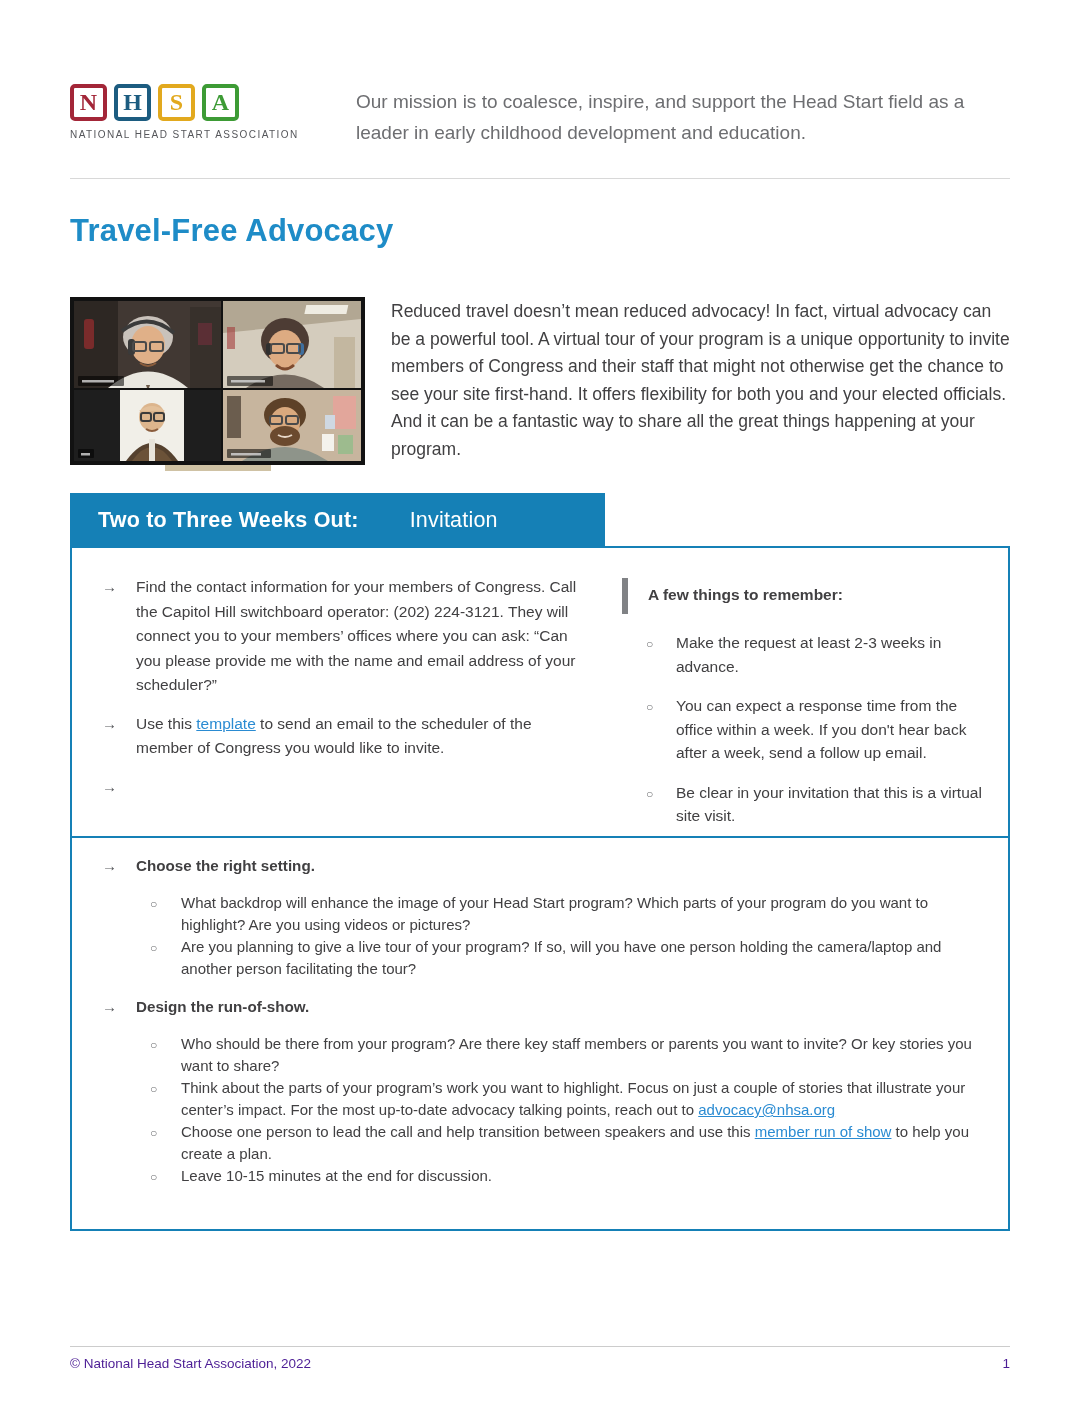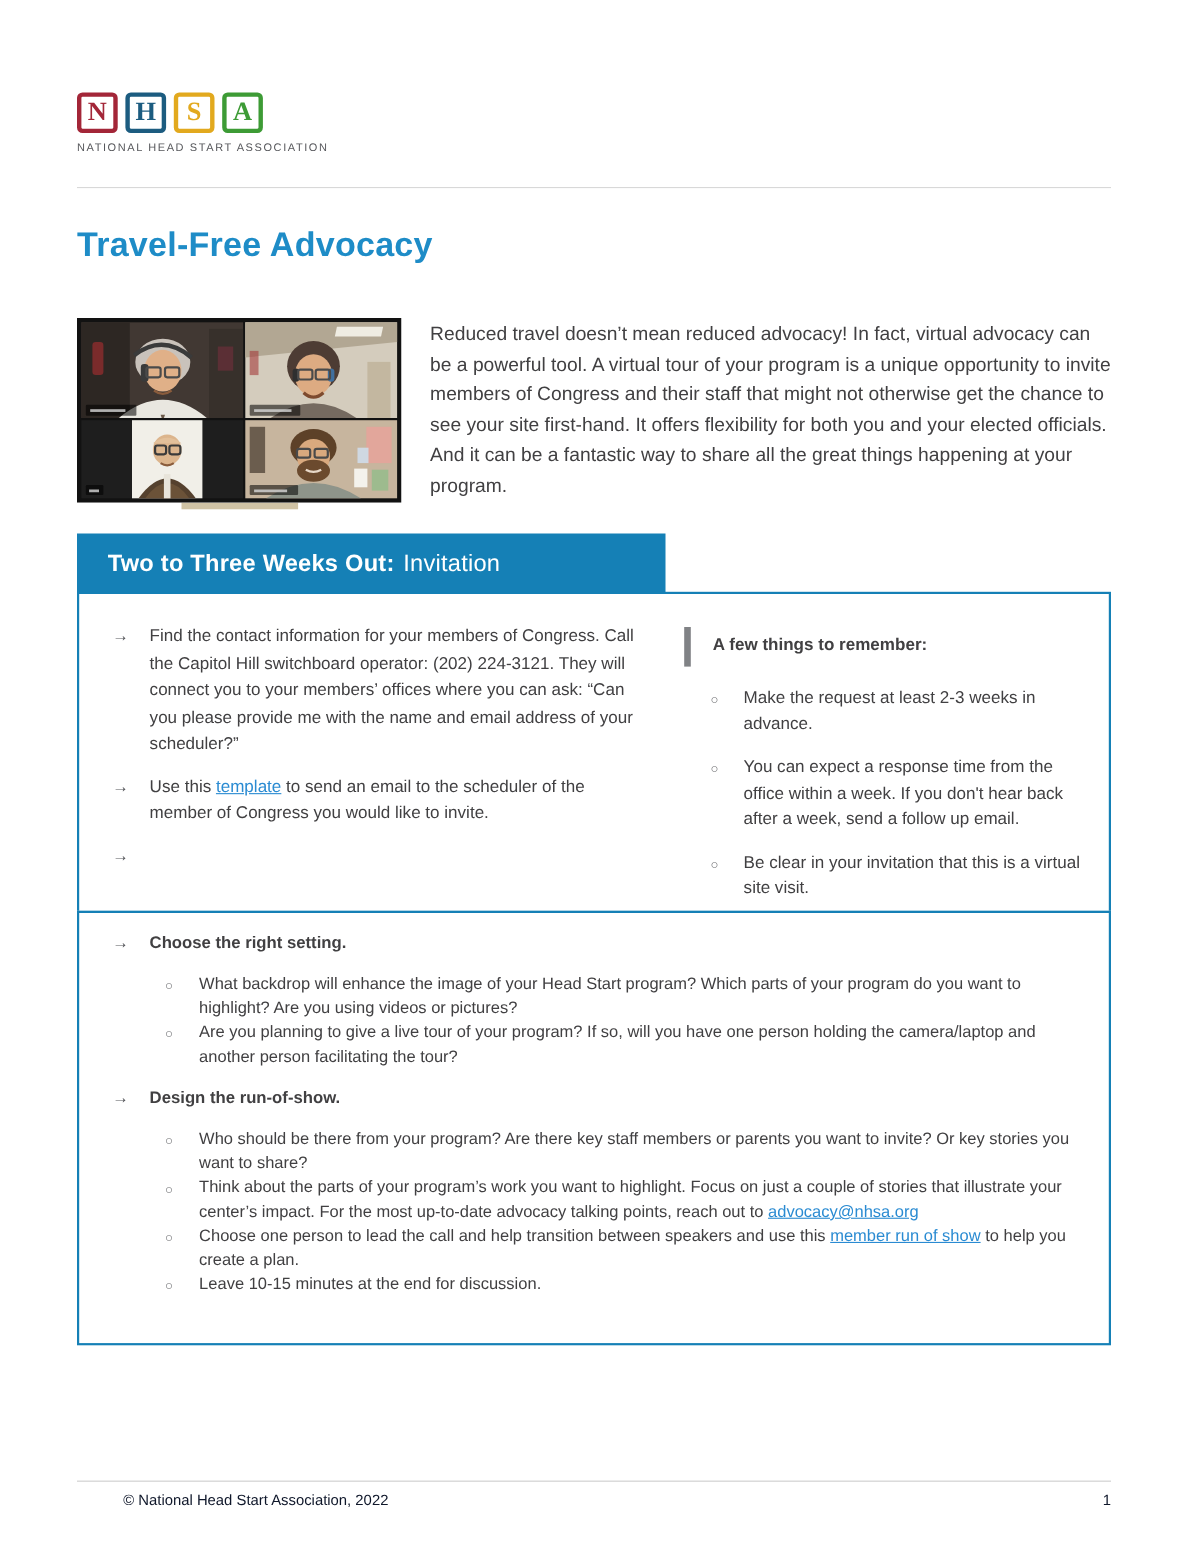--- a/index.html
+++ b/index.html
@@ -29,21 +29,21 @@
 
   
   .media-row { display:flex; margin-top:48px; }
   .photo-col { flex:none; width:295px; }
   .photo-frame { width:295px; height:168px; display:block; }
   .taskbar-sliver { width:106px; height:6px; background:#cfc2a4; margin-left:95px; }
   .intro { margin-left:26px; width:619px; font-size:17.5px; line-height:27.5px; color:#414042; padding-top:1px; }
 
   
   .banner { height:55px; background:#1580b6; color:#fff; display:flex; align-items:center;
-    padding-left:28px; position:relative; z-index:2; font-size:21.5px; letter-spacing:.2px; }
+    padding-left:28px; position:relative; z-index:2; font-size:21.5px; letter-spacing:.2px;gap:43px; }
   .banner b { font-weight:700; margin-right:8px; }
   .banner-1 { width:535px; margin-top:22px; }
   .banner-2 { width:538px; margin-top:37px; }
   .sec-box { border:2px solid #1580b6; margin-top:-2px; position:relative; z-index:1; background:#fff; }
 
   
   .box-1 { height:292px; display:flex; }
   .col-left { width:550px; flex:none; padding:27px 40px 0 30px; }
   .bullet { display:flex; margin-bottom:14px; font-size:15.5px; line-height:24.5px; color:#414042; }
   .arrow { width:34px; flex:none; color:#55565a; font-weight:700; font-size:15px; }
@@ -62,37 +62,38 @@
   .sub-item { display:flex; margin-bottom:0; }
   .sub-item .circle { width:31px; padding-top:1px; }
   .group-2 { margin-top:16px; }
 
   a.doc-link { color:#2a8bd2; text-decoration:underline; cursor:pointer; }
 
   
   .footer { position:absolute; left:70px; right:78px; top:1346px; }
   .footer-divider { border:none; border-top:1px solid #cccccc; }
   .footer-row { display:flex; justify-content:space-between; margin-top:9px;
-    font-size:13.5px; color:#0f172a;margin-left:42px; }
+    font-size:13.5px; color:#4c1d95; }
 </style>
 </head>
 <body>
 
 <div class="content">
 
   <div class="header-row">
     <div class="logo-wrap">
       <div class="logo-blocks">
         <div class="logo-block lb-n">N</div>
         <div class="logo-block lb-h">H</div>
         <div class="logo-block lb-s">S</div>
         <div class="logo-block lb-a">A</div>
       </div>
       <div class="logo-caption">NATIONAL HEAD START ASSOCIATION</div>
     </div>
+    <div class="mission">Our mission is to coalesce, inspire, and support the Head Start field as a leader in early childhood development and education.</div>
   </div>
   <hr class="header-divider">
 
   <div class="page-title">Travel-Free Advocacy</div>
 
   <div class="media-row">
     <div class="photo-col">
       <svg class="photo-frame" viewBox="0 0 295 168">
         <rect width="295" height="168" fill="#121212"></rect>
 

